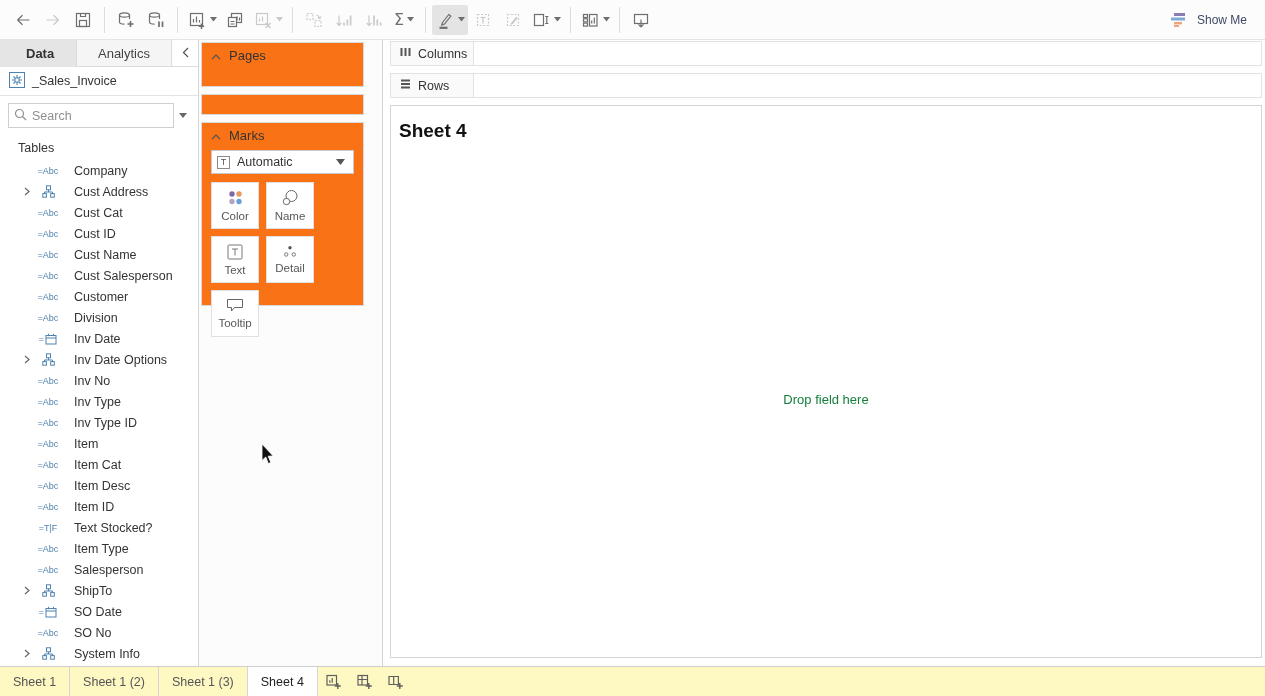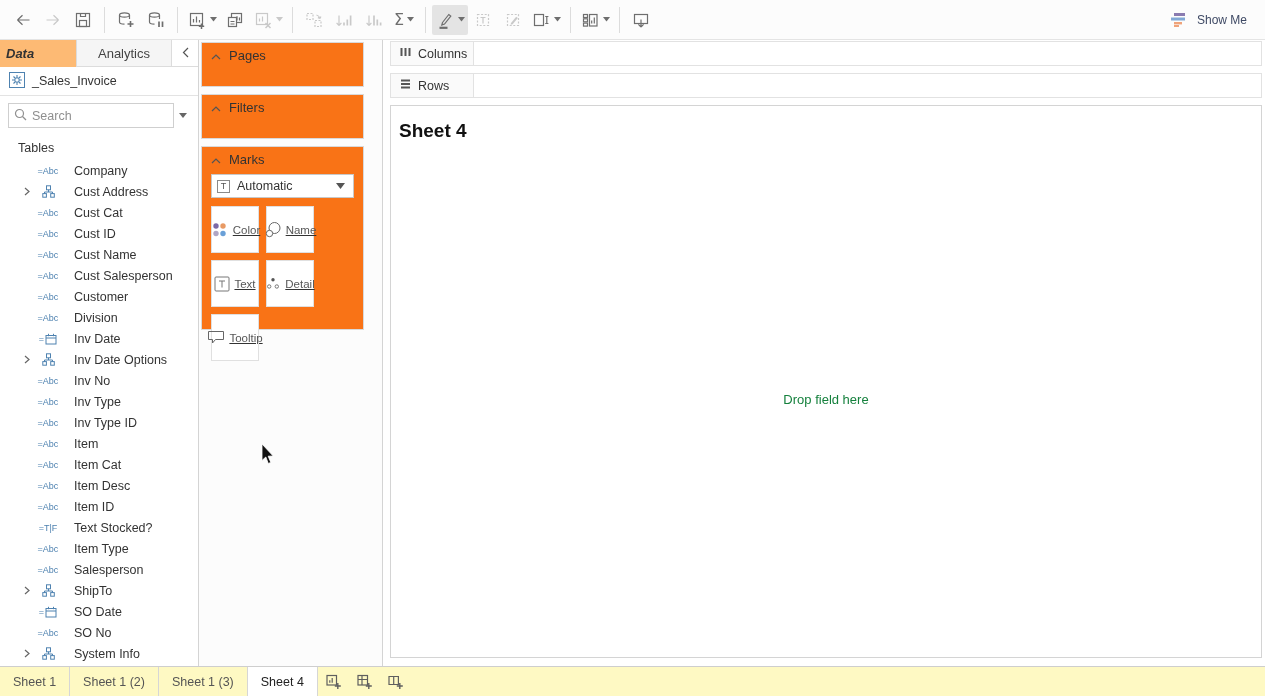--- a/index.html
+++ b/index.html
@@ -22,21 +22,21 @@
   .showme { display:flex; align-items:center; gap:9px; background:none; border:none; font-family:"Liberation Sans",sans-serif; font-size:12px; color:#3e4964; cursor:pointer; }
   .showme-icon { display:flex; }
 
   
   .main { flex:1; display:flex; min-height:0; }
 
   
   .left-pane { width:199px; flex:none; border-right:1px solid #d4d4d4; background:#fff; display:flex; flex-direction:column; overflow:hidden; }
   .pane-tabs { height:27px; display:flex; flex:none; font-size:13px; }
   .ptab { display:flex; align-items:center; cursor:pointer; }
-  .ptab.active { width:76px; padding-left:6px; font-weight:bold; color:#333; background:#fdba74;font-style:italic; }
+  .ptab.active { width:76px; padding-left:26px; font-weight:bold; color:#333; background:#e5e5e5; }
   .ptab.inactive { width:96px; justify-content:center; color:#444; background:#f5f5f5; border:1px solid #dcdcdc; border-top:none; }
   .pane-collapse { flex:1; display:flex; align-items:center; justify-content:center; border-bottom:1px solid #dcdcdc; cursor:pointer; background:#fff; }
   .datasource { height:29px; display:flex; align-items:center; gap:7px; padding-left:9px; border-bottom:1px solid #e3e3e3; font-size:12.5px; color:#333; cursor:pointer; flex:none; }
   .search-row { height:39px; display:flex; align-items:center; padding:0 6px 0 8px; flex:none; }
   .search-box { flex:1; height:25px; border:1px solid #cfcfcf; background:#fff; display:flex; align-items:center; padding:0 5px; gap:5px; }
   .search-box input { border:none; outline:none; width:100%; font-family:"Liberation Sans",sans-serif; font-size:12.5px; color:#333; background:transparent; }
   .search-box input::placeholder { color:#8f8f8f; }
   .search-caret { width:18px; display:flex; justify-content:center; cursor:pointer; }
   .tables-label { padding:6px 0 5px 18px; font-size:12.5px; color:#333; flex:none; }
   .fields { flex:1; overflow:hidden; }
@@ -48,21 +48,21 @@
   
   .mid-pane { width:184px; flex:none; border-right:1px solid #d4d4d4; background:#fcfcfc; padding:2px 1px; position:relative; }
   .card { background:#f97316; border:1px solid #d9d9d9; margin:0 17px 7px 1px; }
   .card-header { height:24px; display:flex; align-items:center; gap:8px; padding-left:9px; font-size:13px; color:#333; cursor:pointer; }
   .card-body-empty { height:19px; }
   .marks-dropdown { height:24px; border:1px solid #c8c8c8; background:#fff; margin:3px 9px 6px 9px; display:flex; align-items:center; padding-left:5px; cursor:pointer; }
   .md-ticon { width:13px; height:13px; border:1px solid #8a8a8a; display:flex; align-items:center; justify-content:center; font-size:9px; color:#555; flex:none; }
   .md-label { margin-left:7px; font-size:12.5px; color:#333; flex:1; }
   .md-caret { width:26px; align-self:stretch; display:flex; align-items:center; justify-content:center; }
   .marks-grid { display:flex; flex-wrap:wrap; gap:7px; padding:2px 9px 12px 9px; }
-  .mark-btn { width:48px; height:47px; border:1px solid #e0e0e0; background:#fff; display:flex; flex-direction:row; align-items:center; justify-content:center; gap:4px; cursor:pointer;text-decoration:underline; }
+  .mark-btn { width:48px; height:47px; border:1px solid #e0e0e0; background:#fff; display:flex; flex-direction:column; align-items:center; justify-content:center; gap:4px; cursor:pointer; }
   .mark-btn .mlabel { font-size:11.5px; color:#575757; }
 
   
   .right-pane { flex:1; display:flex; flex-direction:column; background:#fff; padding:1px 3px 8px 7px; min-width:0; }
   .shelf { height:25px; border:1px solid #e2e2e2; display:flex; flex:none; background:#fff; }
   .shelf + .shelf { margin-top:7px; }
   .shelf-label { width:83px; flex:none; background:#fafafa; border-right:1px solid #e2e2e2; display:flex; align-items:center; gap:6px; padding-left:8px; font-size:12.5px; color:#333; }
   .shelf-drop { flex:1; }
   .canvas { flex:1; margin-top:7px; border:1px solid #d4d4d4; background:#fff; display:flex; flex-direction:column; min-height:0; }
   .sheet-title { padding:14px 0 0 8px; font-size:19px; font-weight:bold; color:#111; flex:none; }
@@ -566,28 +566,20 @@
             <svg width="10" height="6" viewBox="0 0 10 6">
                 <path d="M1 5 L5 1 L9 5" stroke="#555" fill="none" stroke-width="1.2"></path>
               </svg>
           </span>
           <span>Pages</span>
         </div>
         <div class="card-body-empty"></div>
       </div>
 
       <div class="card">
-        <div class="card-header">
-          <span>
-            <svg width="10" height="6" viewBox="0 0 10 6">
-                <path d="M1 5 L5 1 L9 5" stroke="#555" fill="none" stroke-width="1.2"></path>
-              </svg>
-          </span>
-          <span>Filters</span>
-        </div>
         <div class="card-body-empty"></div>
       </div>
 
       <div class="card" style="height:184px;">
         <div class="card-header">
           <span>
             <svg width="10" height="6" viewBox="0 0 10 6">
                 <path d="M1 5 L5 1 L9 5" stroke="#555" fill="none" stroke-width="1.2"></path>
               </svg>
           </span>

